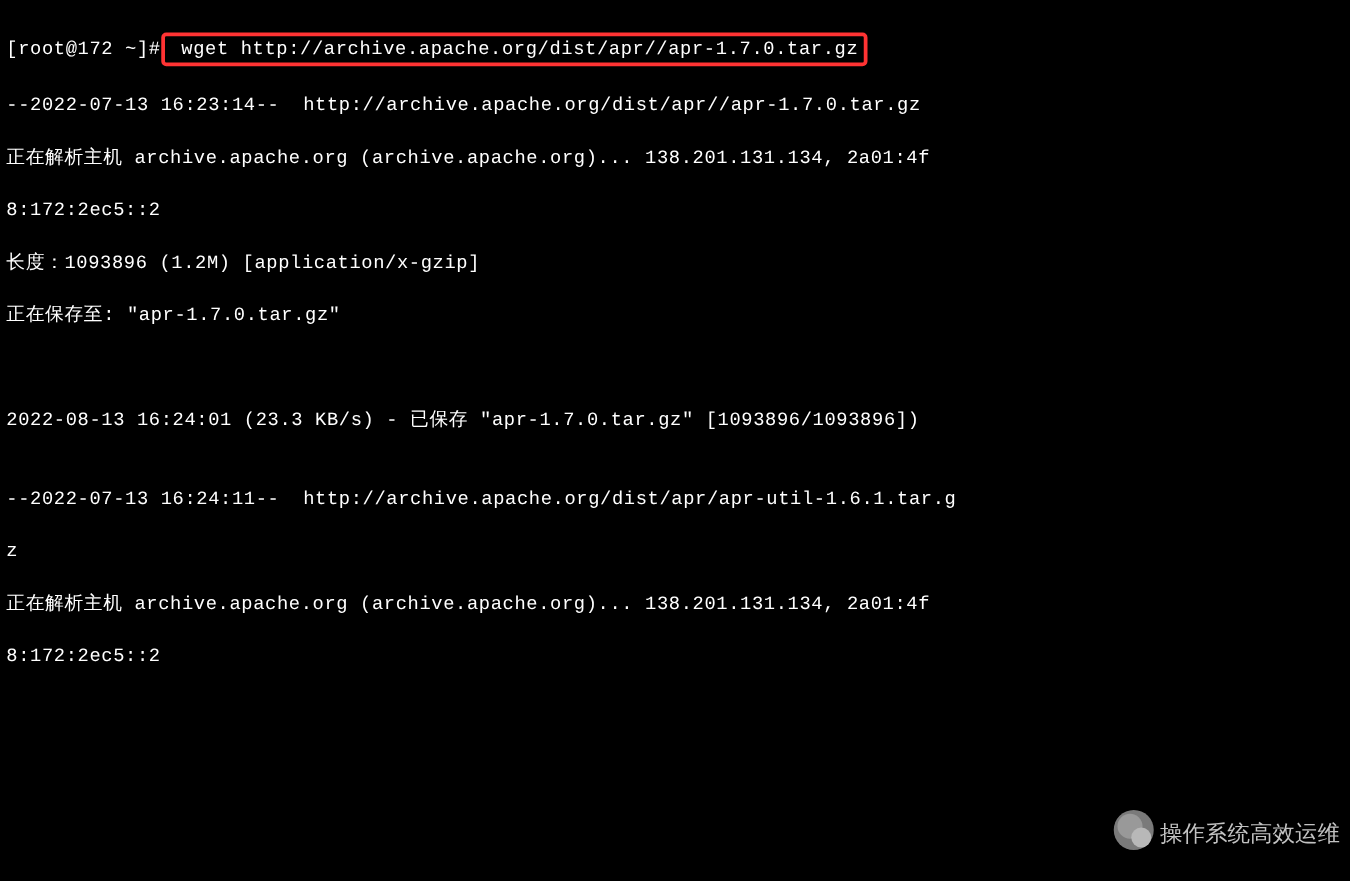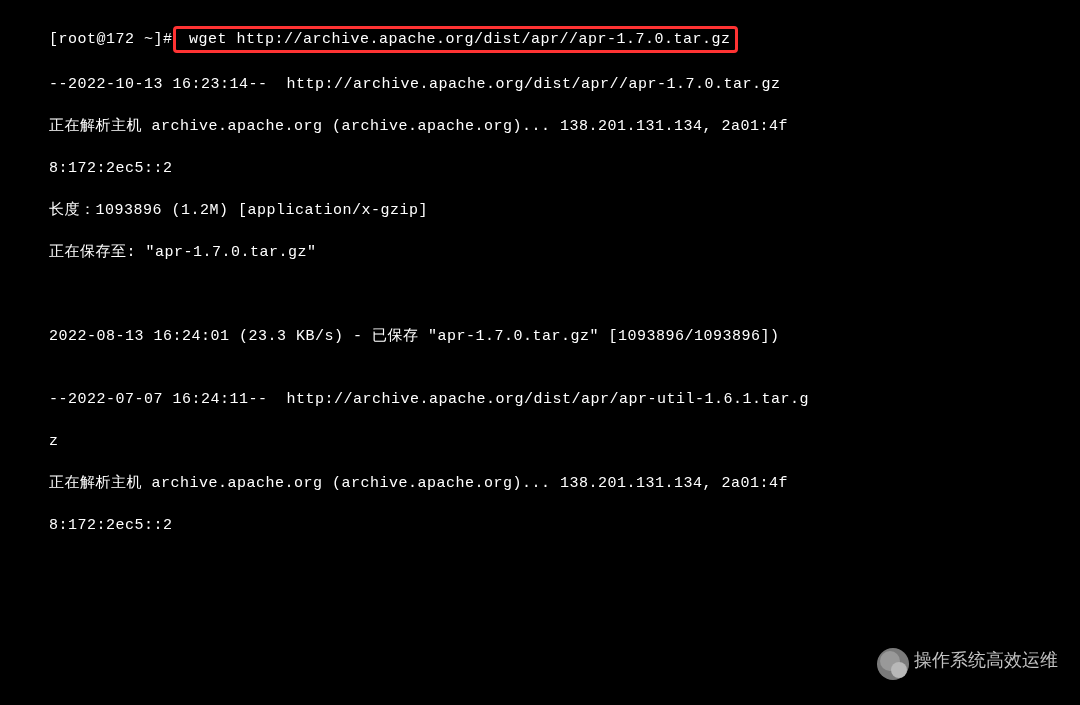--- a/index.html
+++ b/index.html
@@ -25,23 +25,23 @@
     }
     .highlight-box {
       border: 3px solid #ff3333;
       border-radius: 4px;
       display: inline-block;
       padding: 0 4px;
     }
     .watermark {
       position: absolute;
       bottom: 25px;
-      right: 22px;
+      right: 8px;
       display: flex;
-      align-items: flex-start;
+      align-items: flex-end;
       gap: 5px;
       color: #d8d8d8;
       font-family: Arial, sans-serif;
       font-size: 18px;
       opacity: 0.9;
     }
     .watermark-icon {
       width: 32px;
       height: 32px;
       background-color: #888;
@@ -66,38 +66,37 @@
       position: absolute;
       width: 16px;
       height: 16px;
       background: #ccc;
       border-radius: 50%;
       bottom: 2px;
       right: 2px;
     }
     .line {
       display: block;
-      margin-left: 44px;
     }
   </style>
 </head>
 <body>
 
 <div class="terminal">
 <span class="line"><span>[root@172 ~]#</span><span class="highlight-box"><span> wget http://archive.apache.org/dist/apr//apr-1.7.0.tar.gz</span></span></span>
-<span class="line">--2022-10-13 16:23:14--  http://archive.apache.org/dist/apr//apr-1.7.0.tar.gz</span>
+<span class="line">--2022-07-13 16:23:14--  http://archive.apache.org/dist/apr//apr-1.7.0.tar.gz</span>
 <span class="line">正在解析主机 archive.apache.org (archive.apache.org)... 138.201.131.134, 2a01:4f</span>
 <span class="line">8:172:2ec5::2</span>
 <span class="line">长度：1093896 (1.2M) [application/x-gzip]</span>
 <span class="line">正在保存至: "apr-1.7.0.tar.gz"</span>
 <span class="line"></span>
 <span class="line"></span>
 <span class="line">2022-08-13 16:24:01 (23.3 KB/s) - 已保存 "apr-1.7.0.tar.gz" [1093896/1093896])</span>
 <span class="line"></span>
-<span class="line">--2022-07-07 16:24:11--  http://archive.apache.org/dist/apr/apr-util-1.6.1.tar.g</span>
+<span class="line">--2022-07-13 16:24:11--  http://archive.apache.org/dist/apr/apr-util-1.6.1.tar.g</span>
 <span class="line">z</span>
 <span class="line">正在解析主机 archive.apache.org (archive.apache.org)... 138.201.131.134, 2a01:4f</span>
 <span class="line">8:172:2ec5::2</span>
 
 
 
 
 <span class="line"></span>
 
 <span class="line"></span>

